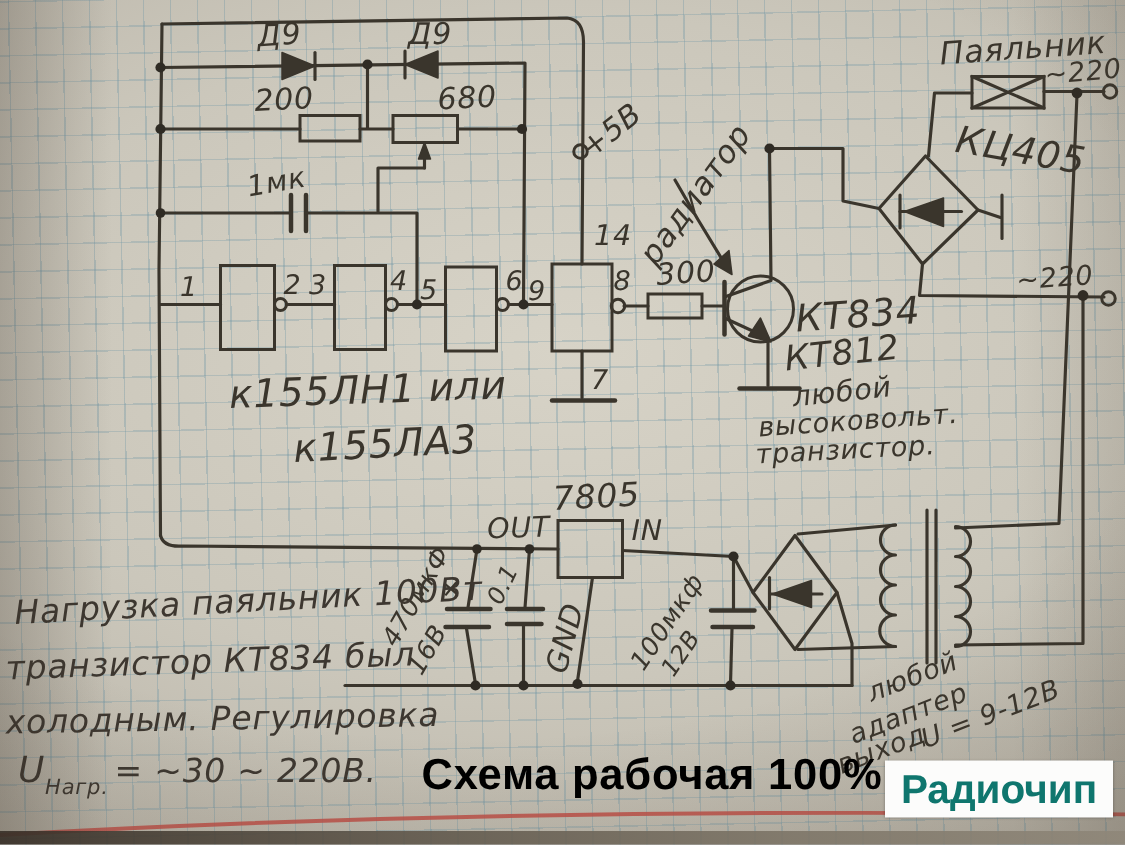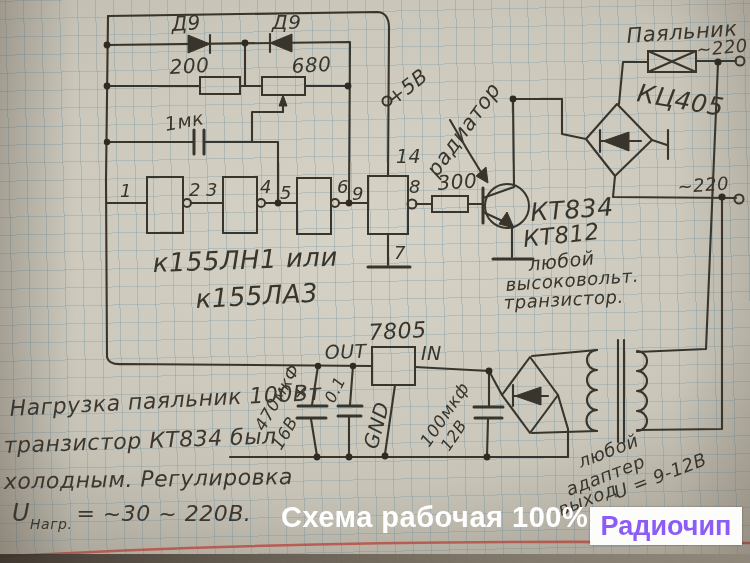--- a/index.html
+++ b/index.html
@@ -32,26 +32,26 @@
   .thick{stroke-width:3;}
   .sym{fill:#3a352c;stroke:#3a352c;stroke-linejoin:round;}
   .open{fill:none;stroke:#3a352c;stroke-width:2;}
   .dot{fill:#2f2b24;stroke:none;}
   .hw{font-family:"DejaVu Sans",sans-serif;font-style:italic;fill:#3a352c;letter-spacing:.5px;}
   .note{font-family:"DejaVu Sans",sans-serif;font-style:italic;fill:#3d3730;letter-spacing:.5px;}
   .red{fill:none;stroke:#bf5048;stroke-width:2.6;opacity:.85;}
   #status-text{
     position:absolute;left:281px;top:501px;
     font-family:"Liberation Sans",sans-serif;font-size:29px;font-weight:600;
-    color:#ffffff;letter-spacing:.5px;
+    color:#000000;letter-spacing:.5px;
   }
   #watermark{
     position:absolute;left:590px;top:507px;width:152px;height:38px;
     background:#fcfcfb;display:flex;align-items:center;justify-content:center;
-    font-family:"Liberation Sans",sans-serif;font-size:27px;font-weight:700;color:#8b5cf6;
+    font-family:"Liberation Sans",sans-serif;font-size:27px;font-weight:700;color:#0f766e;
     box-shadow:0 0 2px rgba(0,0,0,.35);
   }
 </style>
 </head>
 <body>
 
 <div id="stage">
   <div id="paper"></div>
 
   <svg width="750" height="563" viewBox="0 0 750 563">

